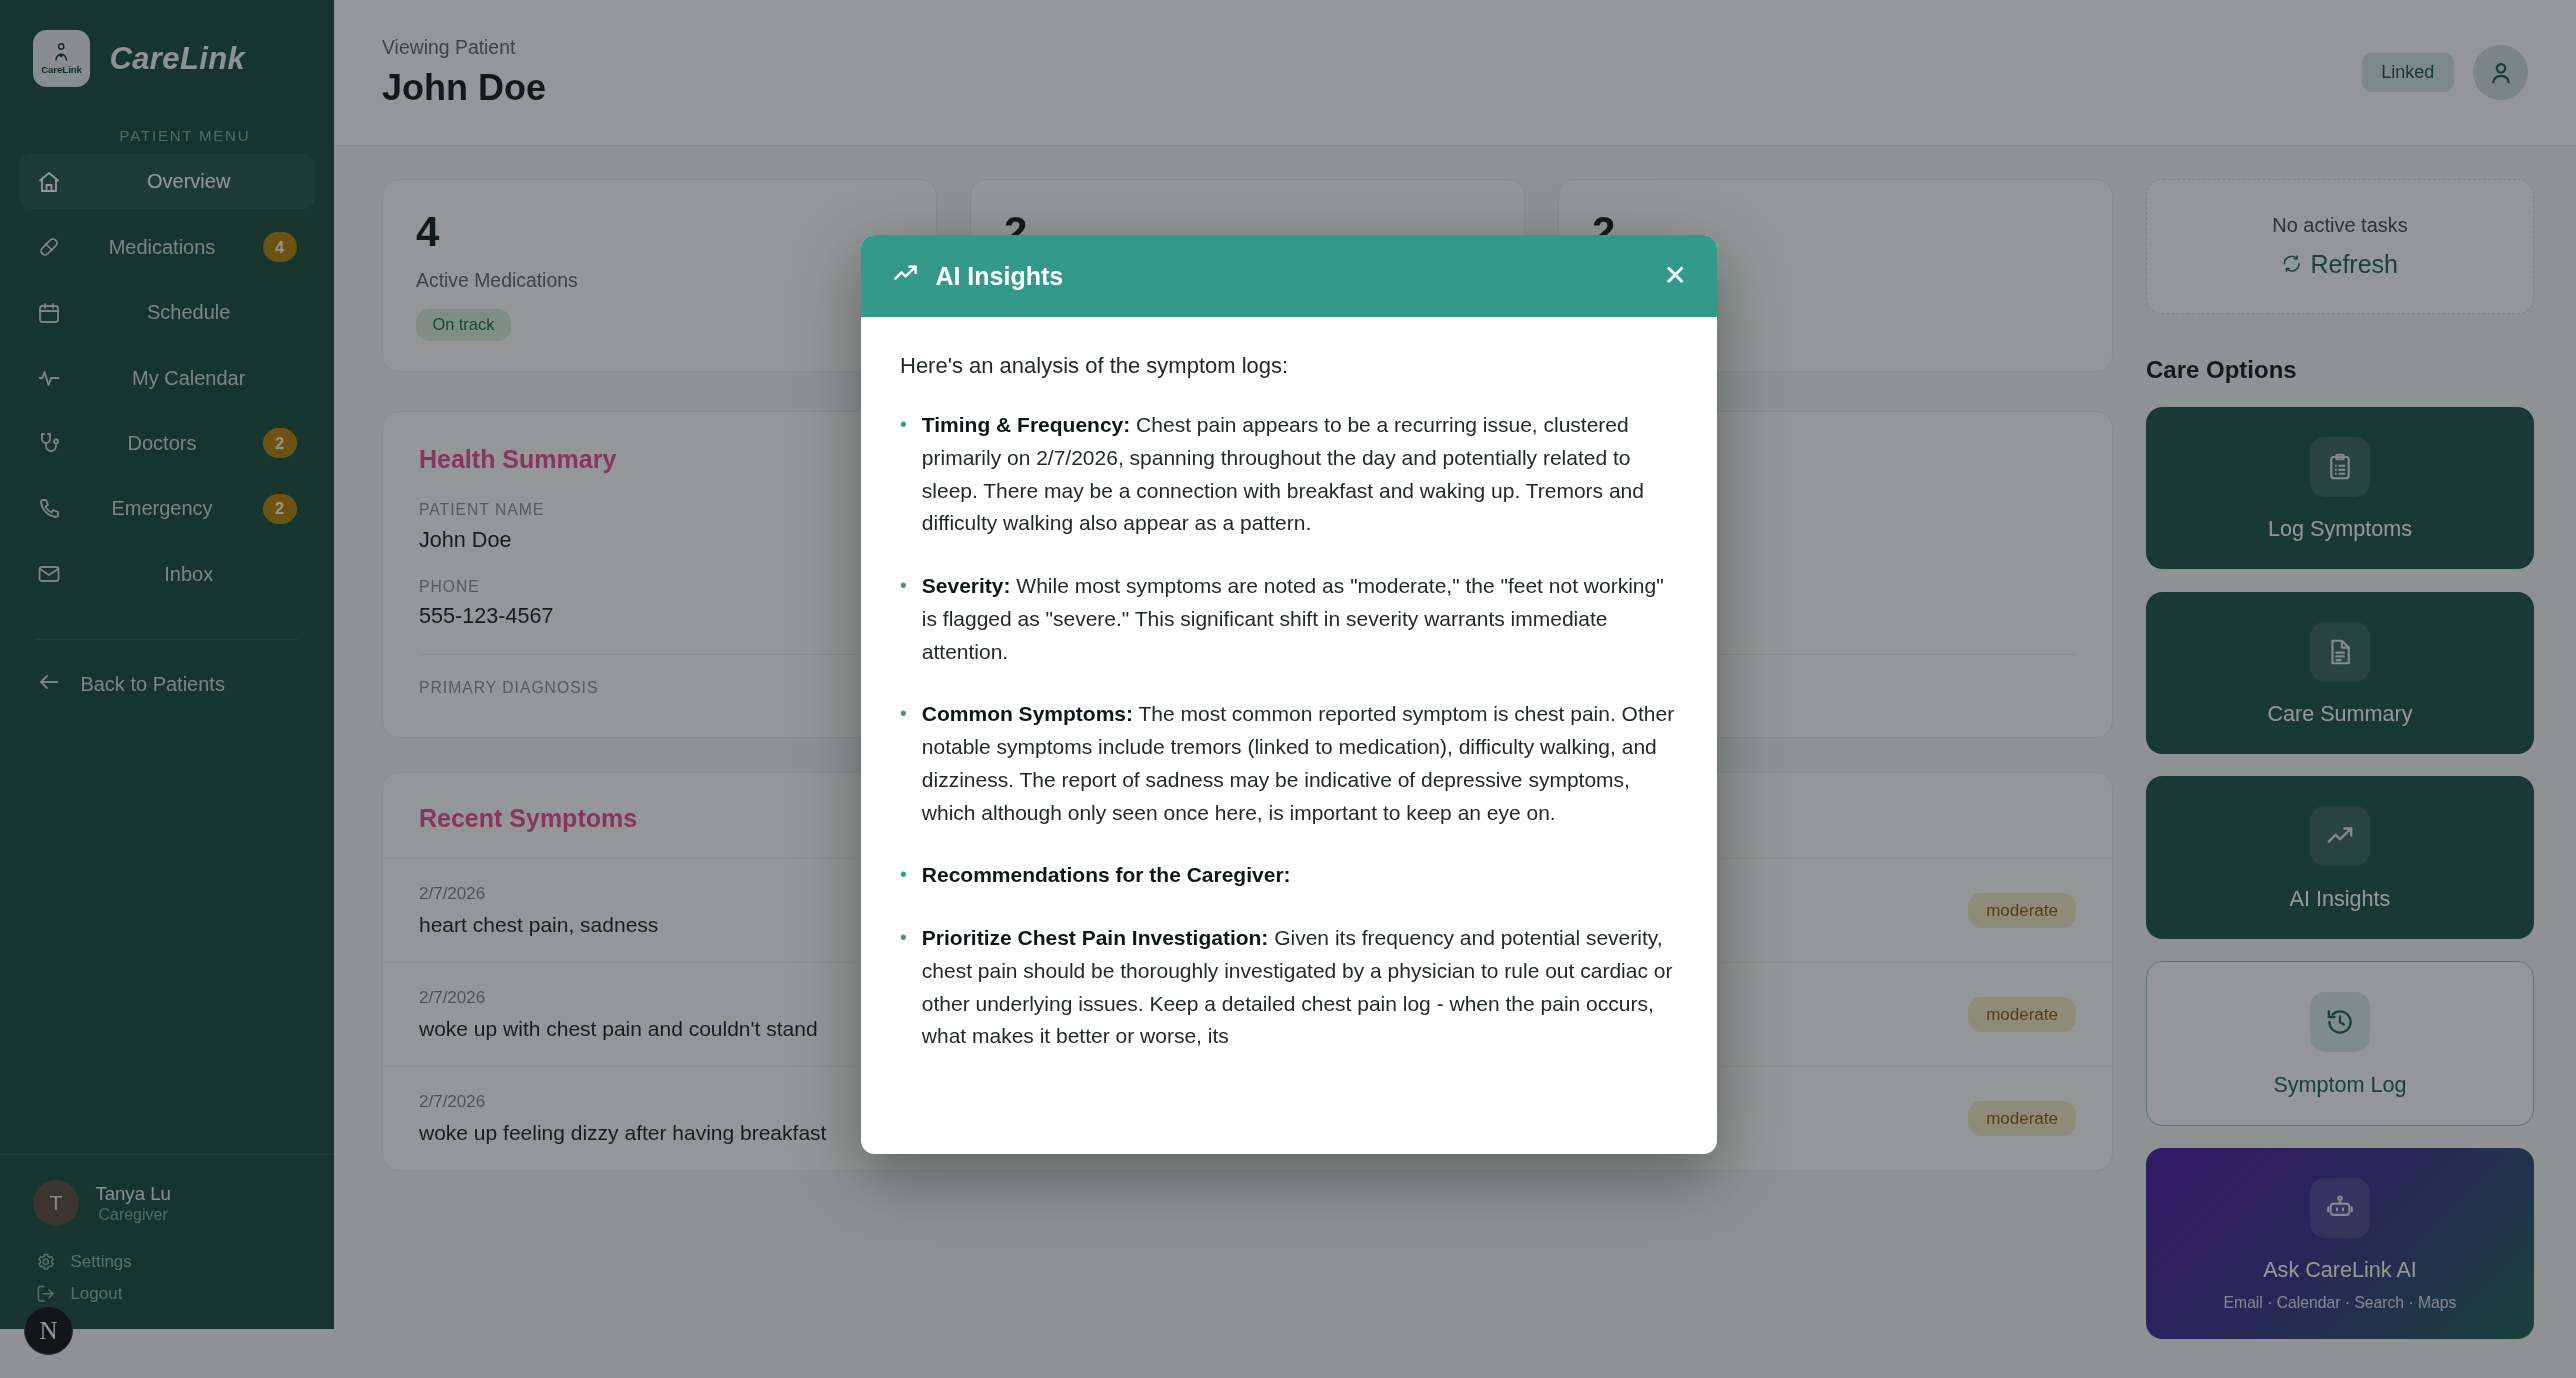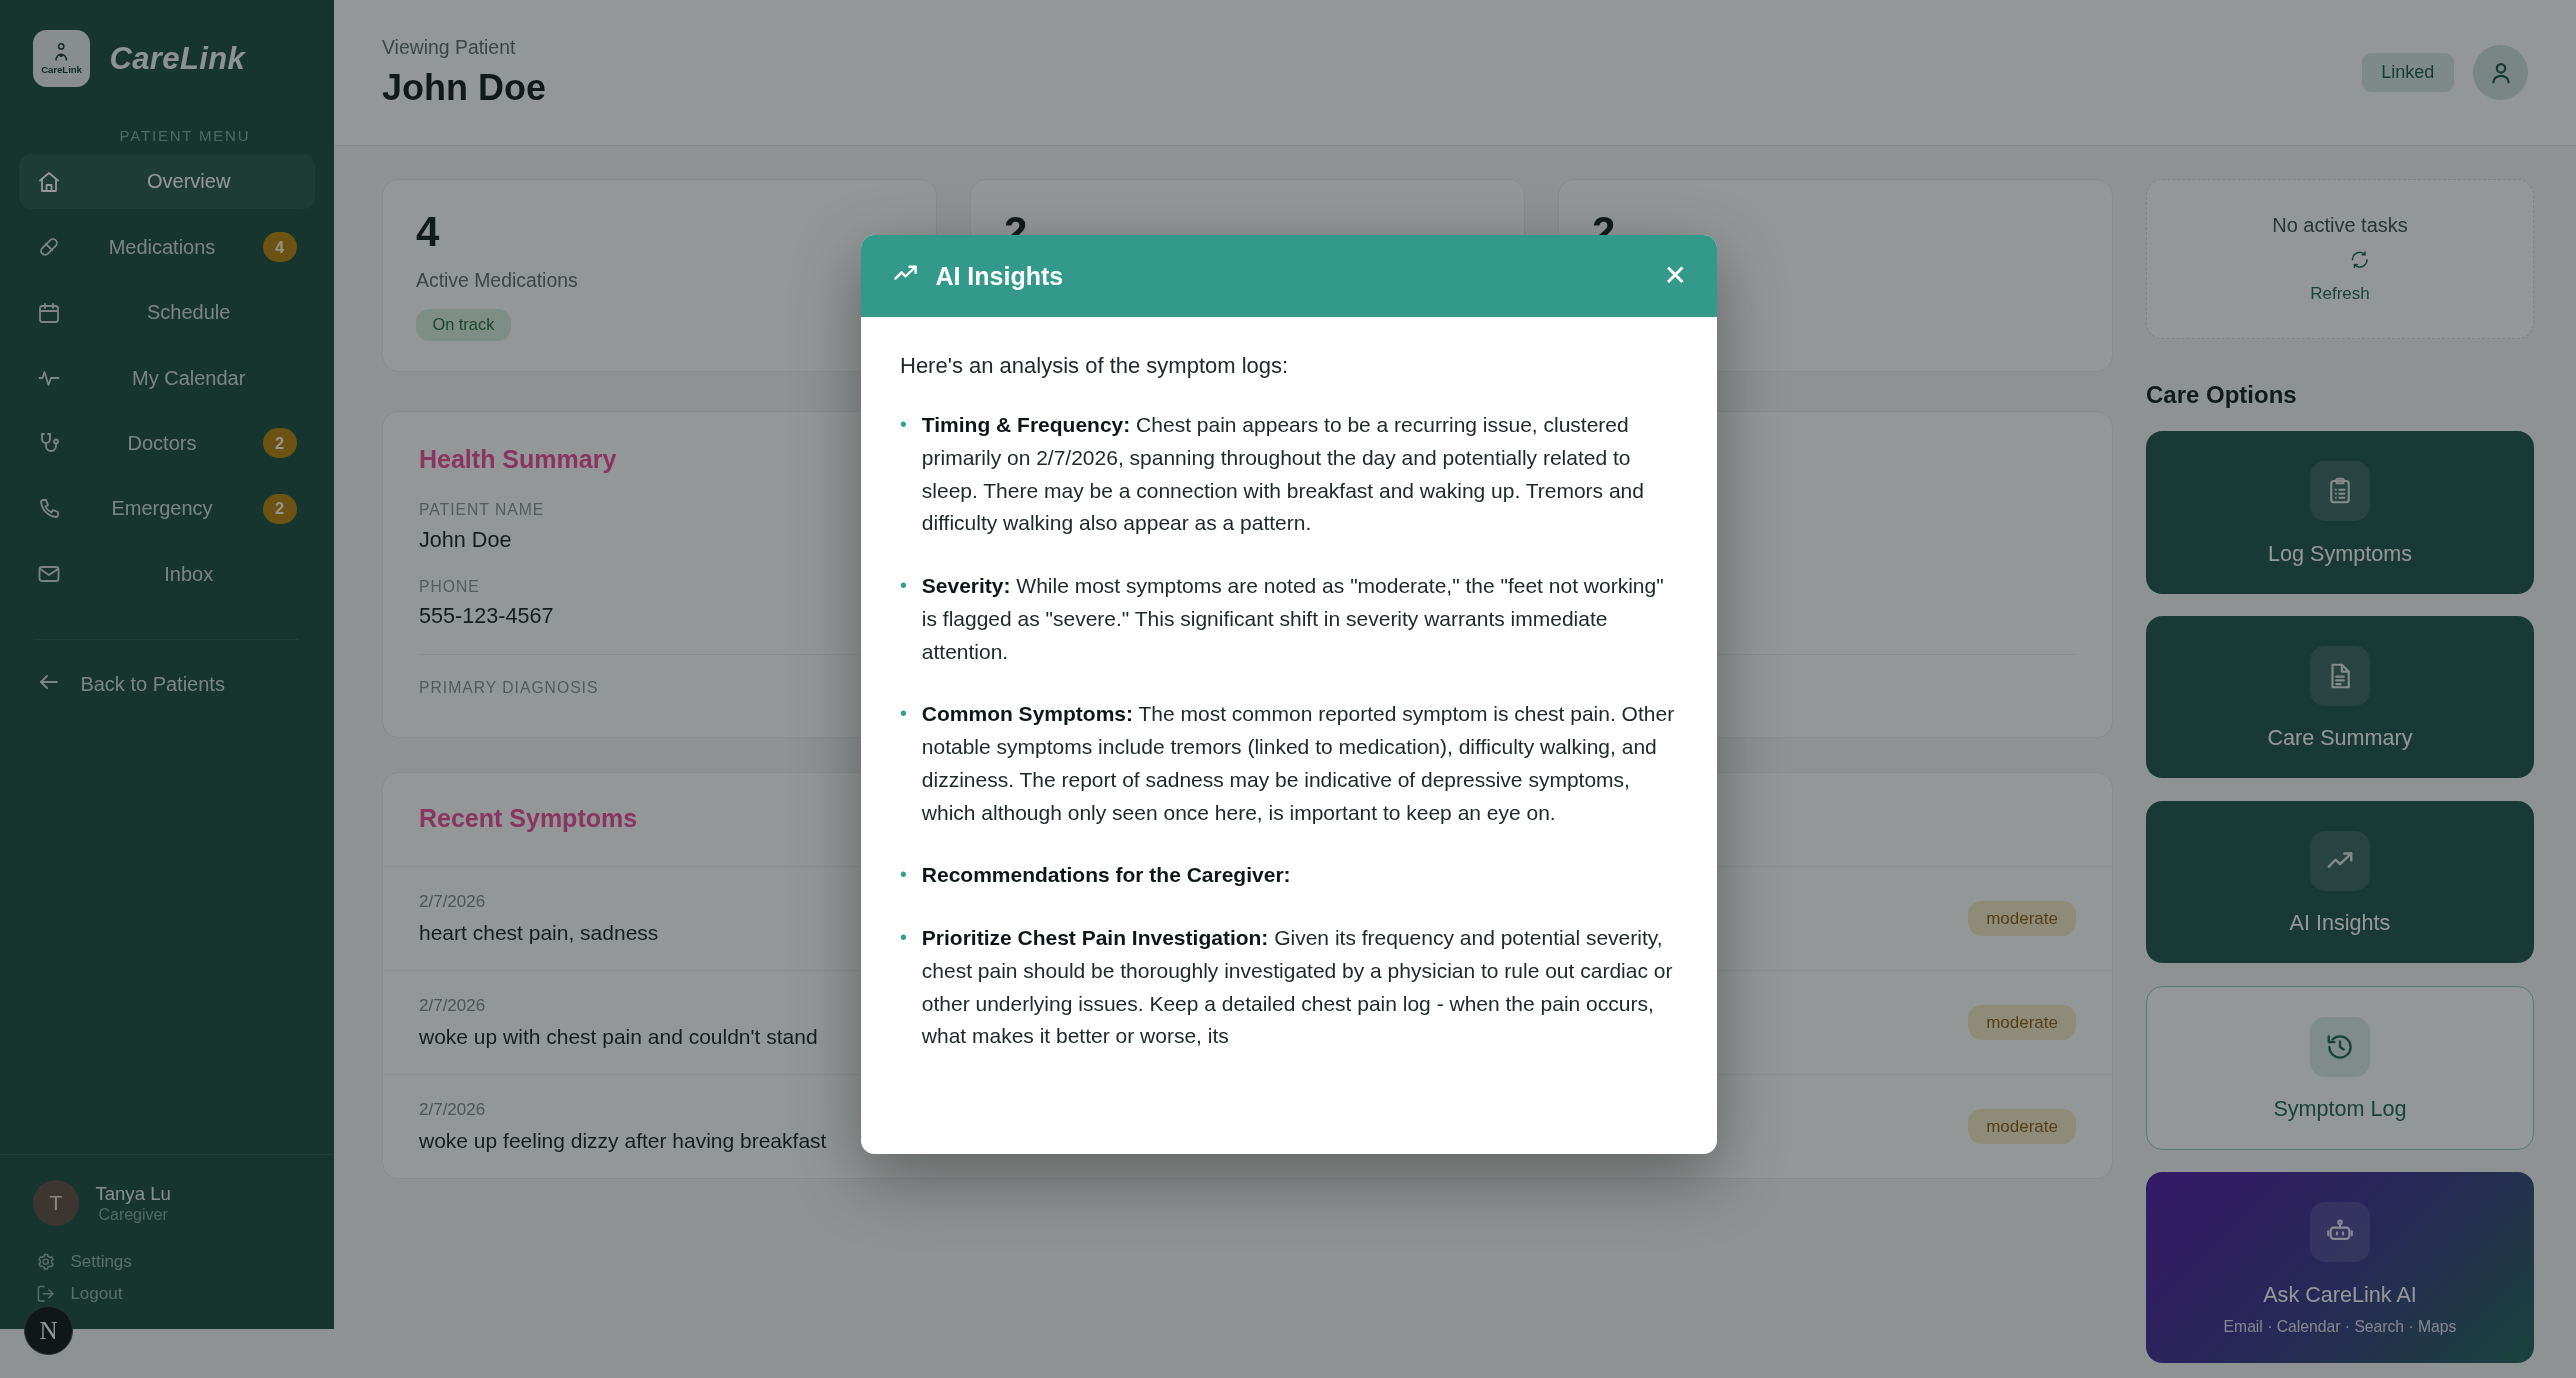--- a/index.html
+++ b/index.html
@@ -138,21 +138,21 @@
     background: #f6e9c8; color: #8a5a10; white-space: nowrap;
   }
 
   
   .tasks-card {
     border: 1.5px dashed #d6dedc; border-radius: 16.4px; background: #ffffff;
     padding: 34px 22.4px; text-align: center; margin-bottom: 42px;
   }
   .tasks-text { font-size: 20px; color: #3d4b48; margin-bottom: 13.4px; }
   .refresh-link {
-    font-size: 17px; color: #1d6350; display: inline-flex; align-items: flex-end; gap: 9px; flex-direction: column;
+    font-size: 25px; color: #1d6350; display: inline-flex; align-items: center; gap: 9px;
   }
   .care-title { font-size: 24px; font-weight: bold; color: #101a1c; margin-bottom: 22.4px; }
   .care-card {
     border-radius: 16.4px; padding: 30px 15px 27px 15px; margin-bottom: 22.4px;
     display: flex; flex-direction: column; align-items: center; gap: 19.4px;
     background: #1d5349; color: #ffffff;
   }
   .care-card .icon-box {
     width: 60px; height: 60px; border-radius: 15px;
     background: rgba(255,255,255,.12);
@@ -388,21 +388,21 @@
             <div class="field-value">555-123-4567</div>
           </div>
           <div class="hr-soft"></div>
           <div>
             <div class="field-label">PRIMARY DIAGNOSIS</div>
           </div>
         </section>
 
         <section class="panel-flush">
           <div class="ph">
-            <div class="panel-title" style="margin-bottom:8px">Recent Symptoms</div>
+            <div class="panel-title" style="margin-bottom:0">Recent Symptoms</div>
           </div>
 
           <div class="symptom-row">
             <div>
               <div class="symptom-date">2/7/2026</div>
               <div class="symptom-text">heart chest pain, sadness</div>
             </div>
             <span class="sev-badge">moderate</span>
           </div>
 

